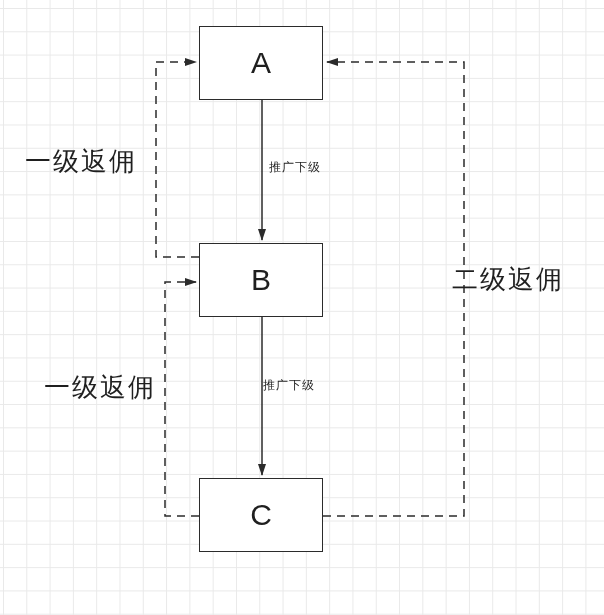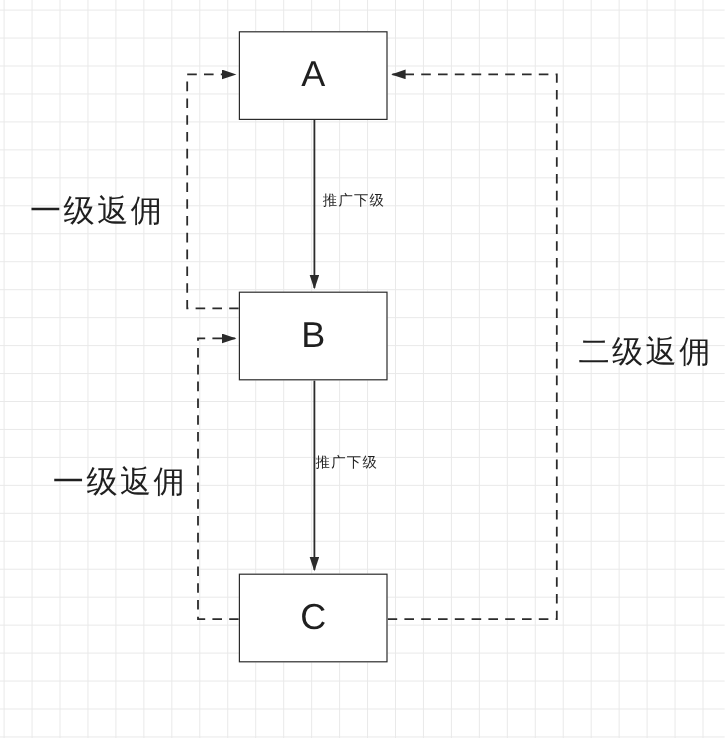--- a/index.html
+++ b/index.html
@@ -53,25 +53,25 @@
   }
   .node-a { left: 199px; top: 26px; }
   .node-b { left: 199px; top: 243px; }
   .node-c { left: 199px; top: 478px; }
   .float-label {
     position: absolute;
     color: #1f1f1f;
     line-height: 1;
     white-space: nowrap;
   }
-  .rebate-label { font-size: 26px; letter-spacing: 2px; margin-top: 14px; }
+  .rebate-label { font-size: 26px; letter-spacing: 2px; }
   .promote-label { font-size: 12px; letter-spacing: 1px; }
   .lbl-rebate1-top    { left: 25px;  top: 148px; }
   .lbl-rebate1-bottom { left: 44px;  top: 374px; }
-  .lbl-rebate2        { left: 482px; top: 266px; }
+  .lbl-rebate2        { left: 452px; top: 266px; }
   .lbl-promote-top    { left: 269px; top: 161px; }
   .lbl-promote-bottom { left: 263px; top: 379px; }
 </style>
 </head>
 <body>
 
 <div class="canvas">
 
   <svg class="edges" width="604" height="615" viewBox="0 0 604 615" xmlns="http://www.w3.org/2000/svg">
     <defs>

